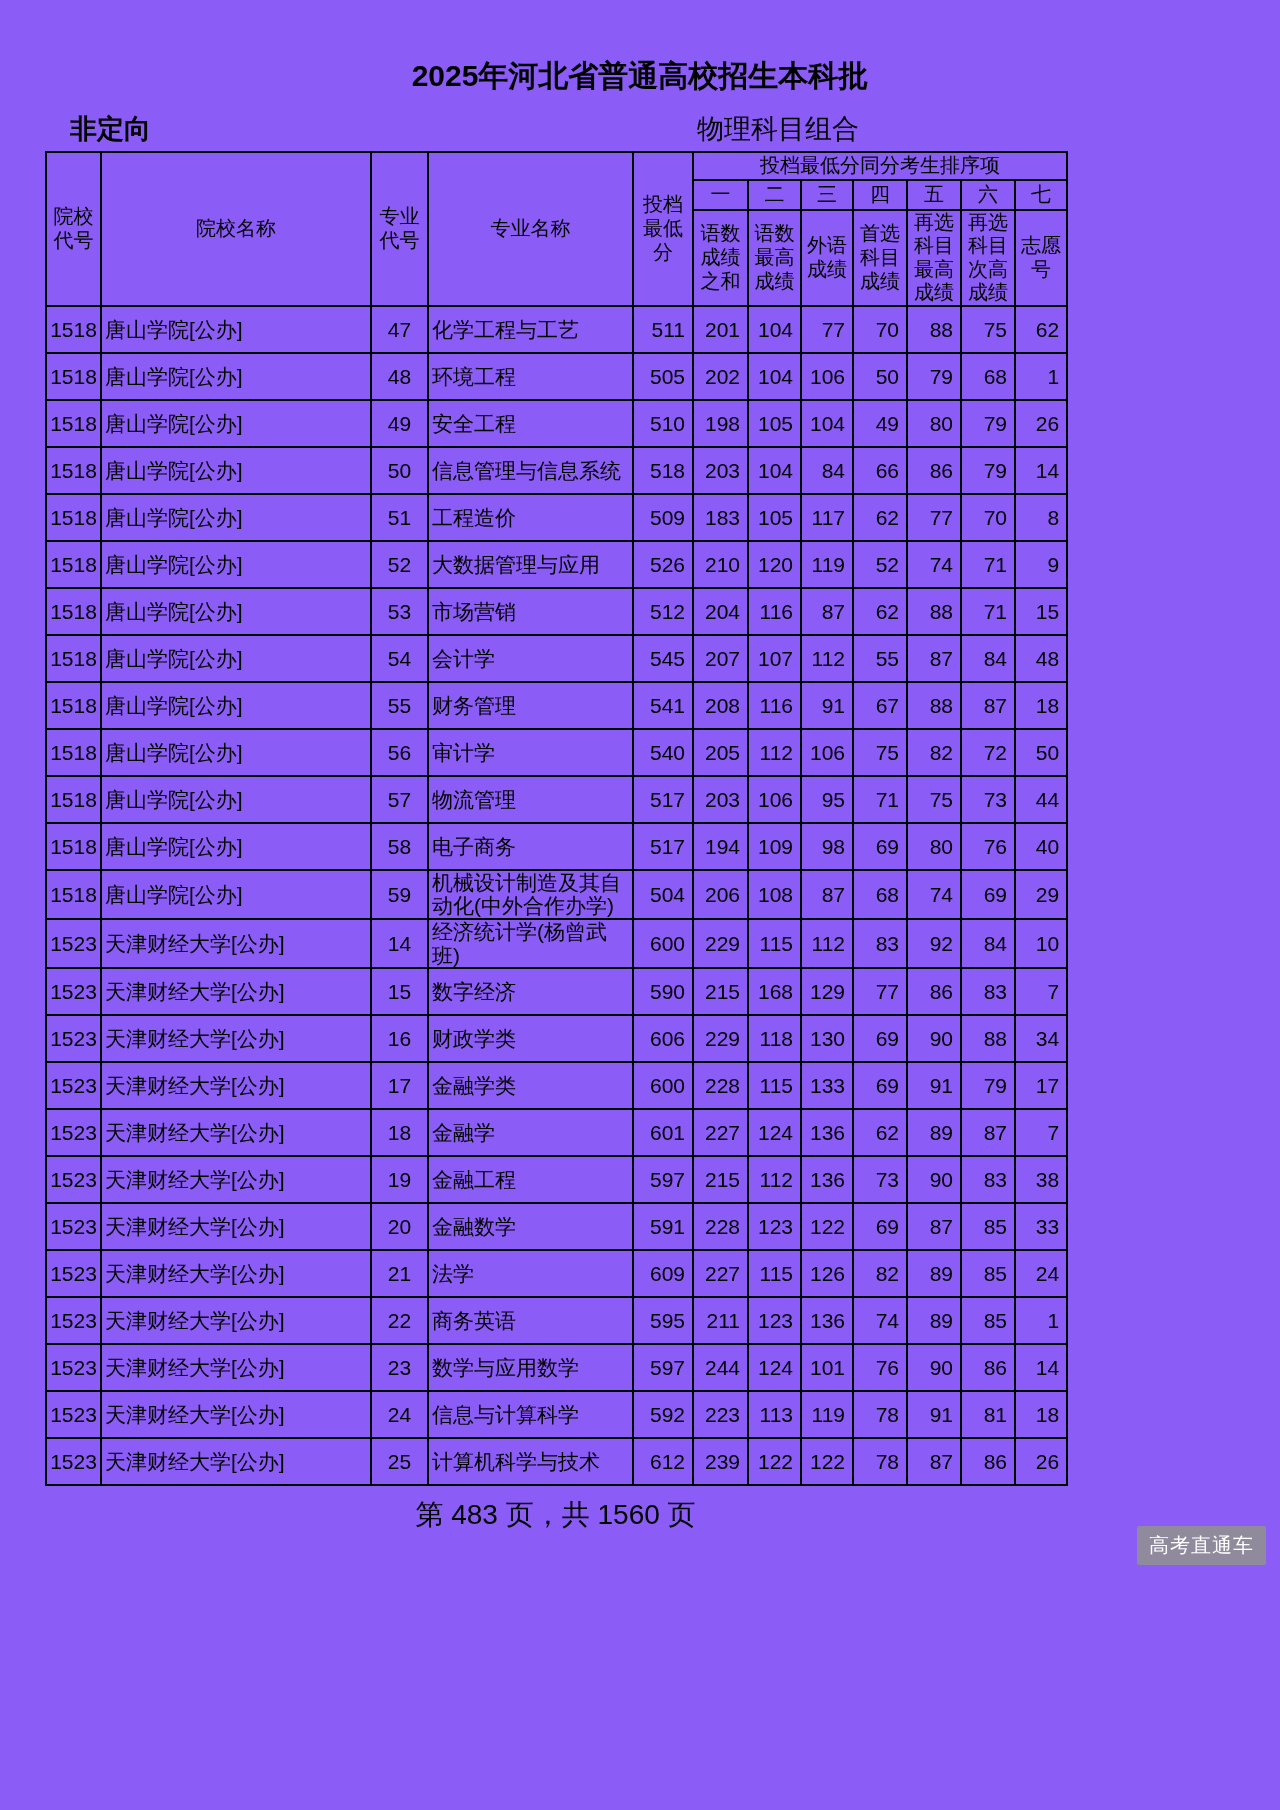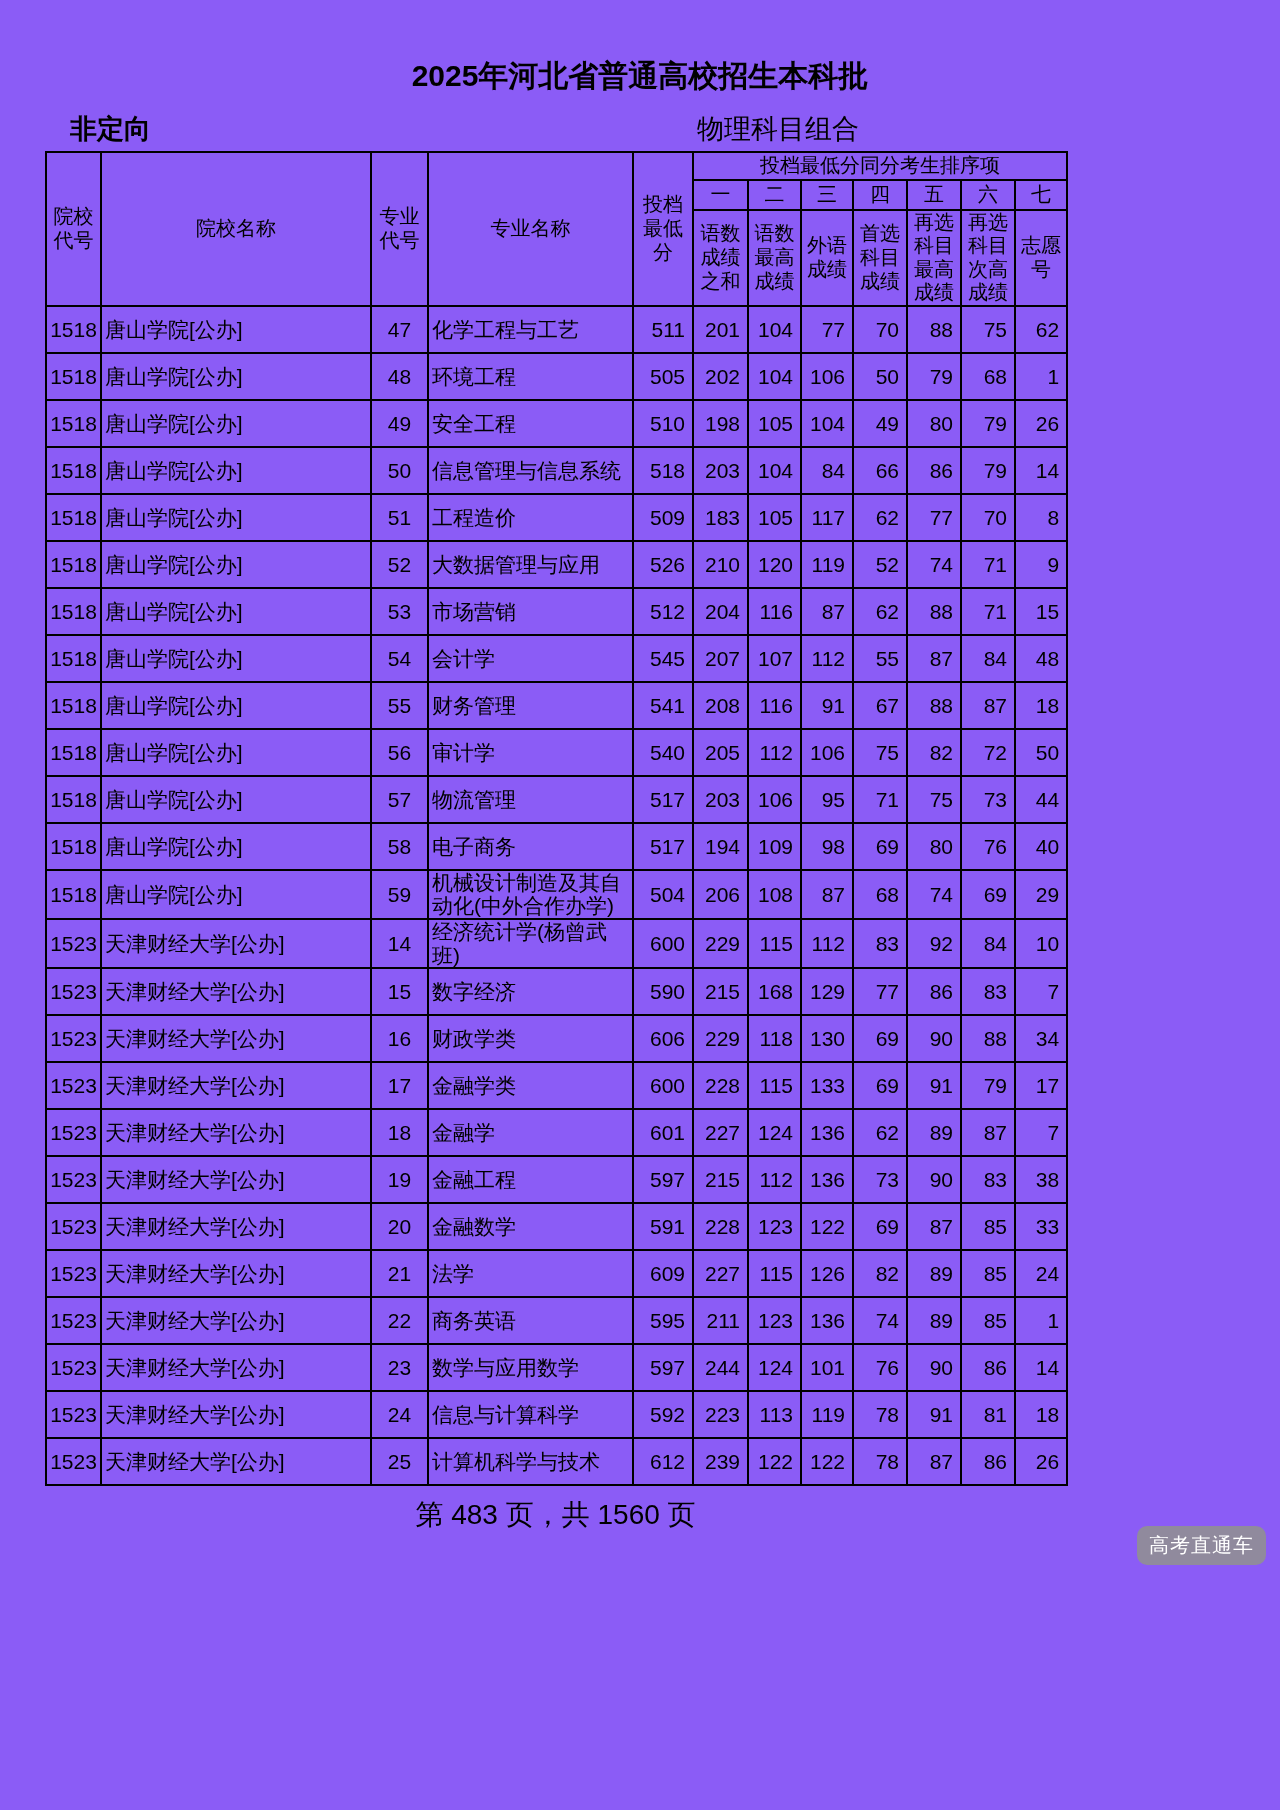--- a/index.html
+++ b/index.html
@@ -80,21 +80,21 @@
     font-size: 28px;
   }
   .watermark {
     position: absolute;
     top: 1526px;
     right: 14px;
     background: rgba(145,145,145,0.88);
     color: #ffffff;
     font-size: 20px;
     padding: 6px 12px;
-    border-radius: 10px;
+    border-radius: 2px;
     letter-spacing: 1px;
   }
 </style>
 </head>
 <body>
 
 <div class="sheet">
 
   <div class="title">
     <div>2025年河北省普通高校招生本科批</div>

